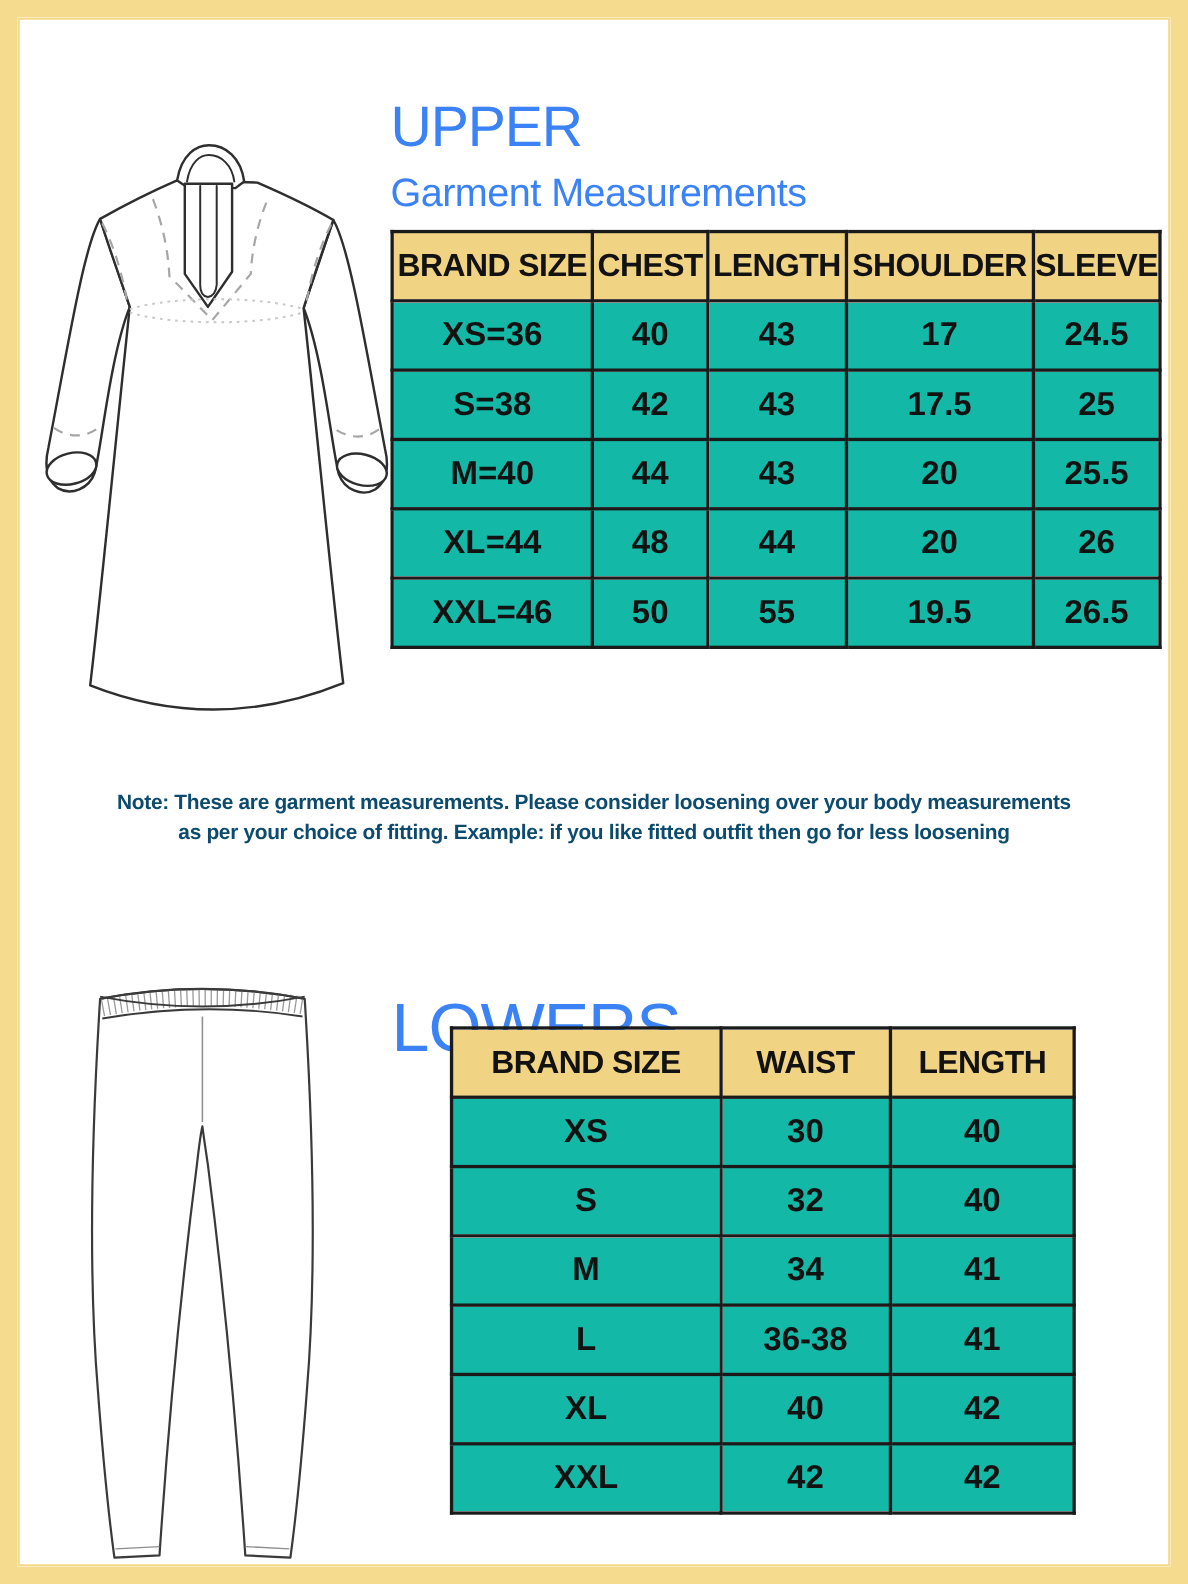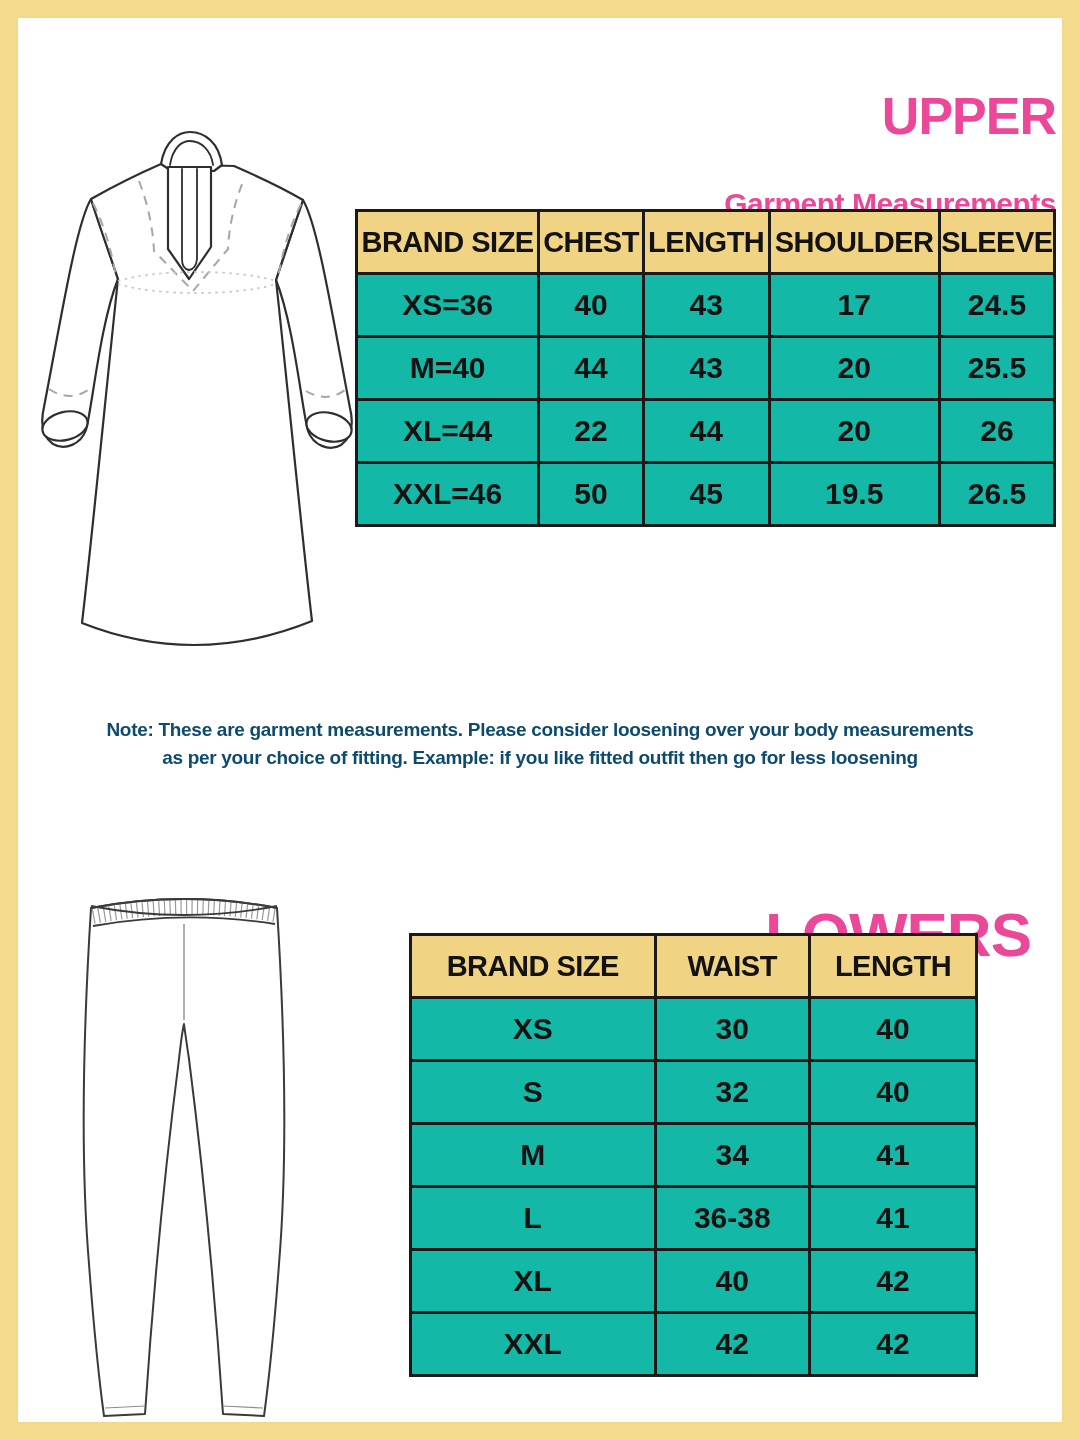--- a/index.html
+++ b/index.html
@@ -12,29 +12,29 @@
     position:relative;
     width:1080px;height:1440px;
     box-sizing:border-box;
     border:16px solid #f5db8e;
     box-shadow:inset 0 0 0 2px #f3d98a;
     background:#ffffff;
     overflow:hidden;
   }
   .section-title{
     position:absolute;
-    text-align:right;
-    font-weight:bold;
-    color:#ec4899;
+    text-align:left;
+    font-weight:normal;
+    color:#3b82f6;
     letter-spacing:-1px;
     line-height:1;
     white-space:nowrap;
   }
   #upper-title{left:339px;width:701px;top:74px;font-size:52px;}
-  #upper-subtitle{left:339px;width:701px;top:141px;font-size:30px;letter-spacing:-0.5px;margin-top:32px;}
+  #upper-subtitle{left:339px;width:701px;top:141px;font-size:36px;letter-spacing:-0.5px;}
   #lowers-title{left:340px;width:675px;top:840px;font-size:62px;margin-top:48px;}
   table.size-table{
     position:absolute;
     border-collapse:collapse;
     table-layout:fixed;
   }
   table.size-table th, table.size-table td{
     border:3px solid #1a1a1a;
     text-align:center;
     vertical-align:middle;
@@ -133,37 +133,44 @@
       </thead>
       <tbody>
         <tr>
           <td>XS=36</td>
           <td>40</td>
           <td>43</td>
           <td>17</td>
           <td>24.5</td>
         </tr>
         <tr>
+          <td>S=38</td>
+          <td>42</td>
+          <td>43</td>
+          <td>17.5</td>
+          <td>25</td>
+        </tr>
+        <tr>
           <td>M=40</td>
           <td>44</td>
           <td>43</td>
           <td>20</td>
           <td>25.5</td>
         </tr>
         <tr>
           <td>XL=44</td>
-          <td>22</td>
+          <td>48</td>
           <td>44</td>
           <td>20</td>
           <td>26</td>
         </tr>
         <tr>
           <td>XXL=46</td>
           <td>50</td>
-          <td>45</td>
+          <td>55</td>
           <td>19.5</td>
           <td>26.5</td>
         </tr>
       </tbody>
     </table>
 
   <div class="note">
     <div>Note: These are garment measurements. Please consider loosening over your body measurements</div>
     <div>as per your choice of fitting. Example: if you like fitted outfit then go for less loosening</div>
   </div>

